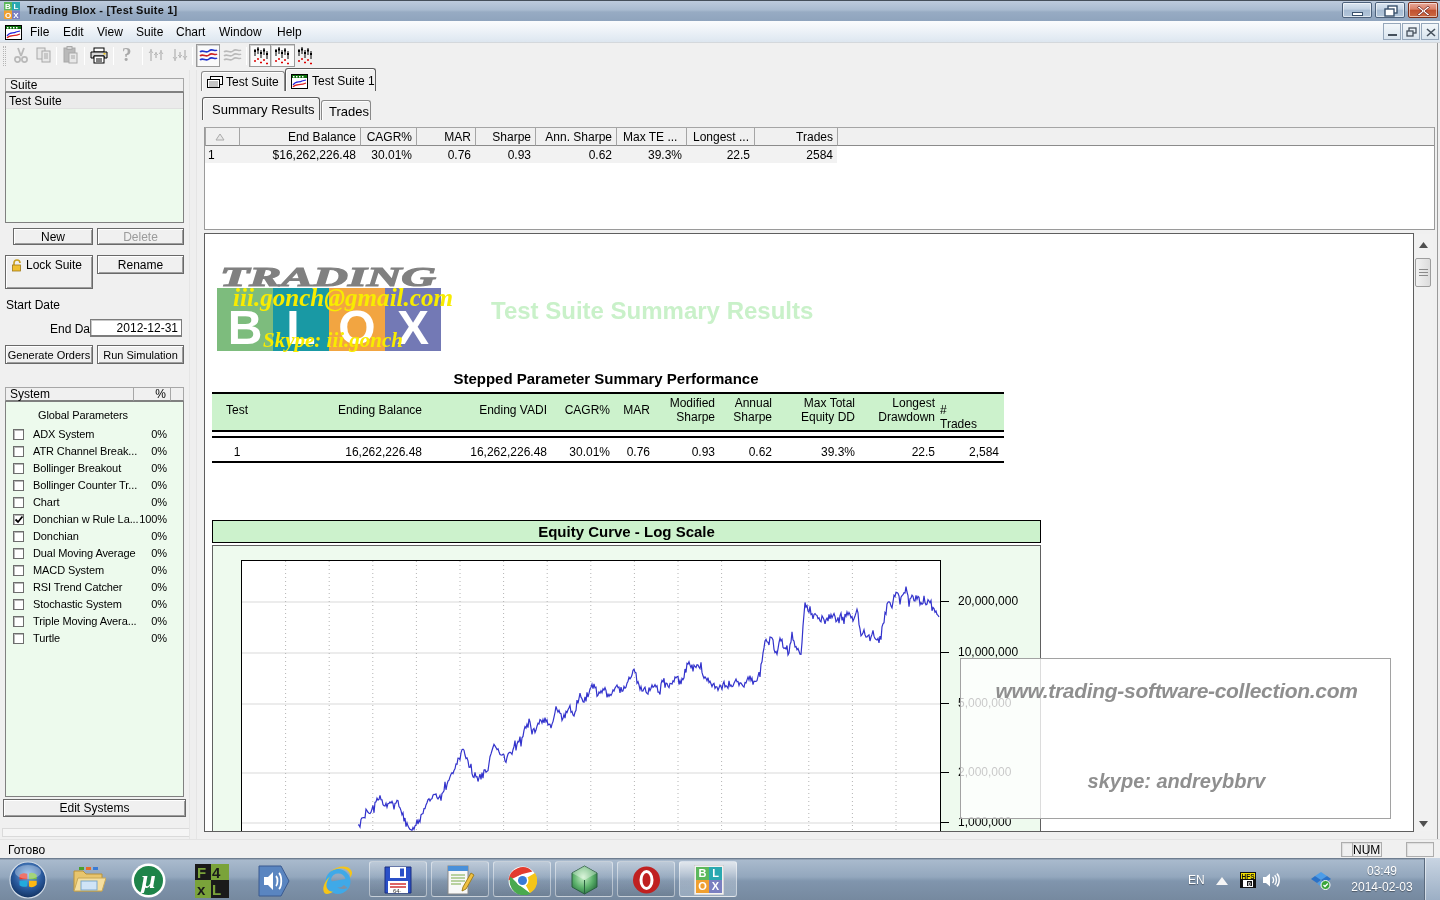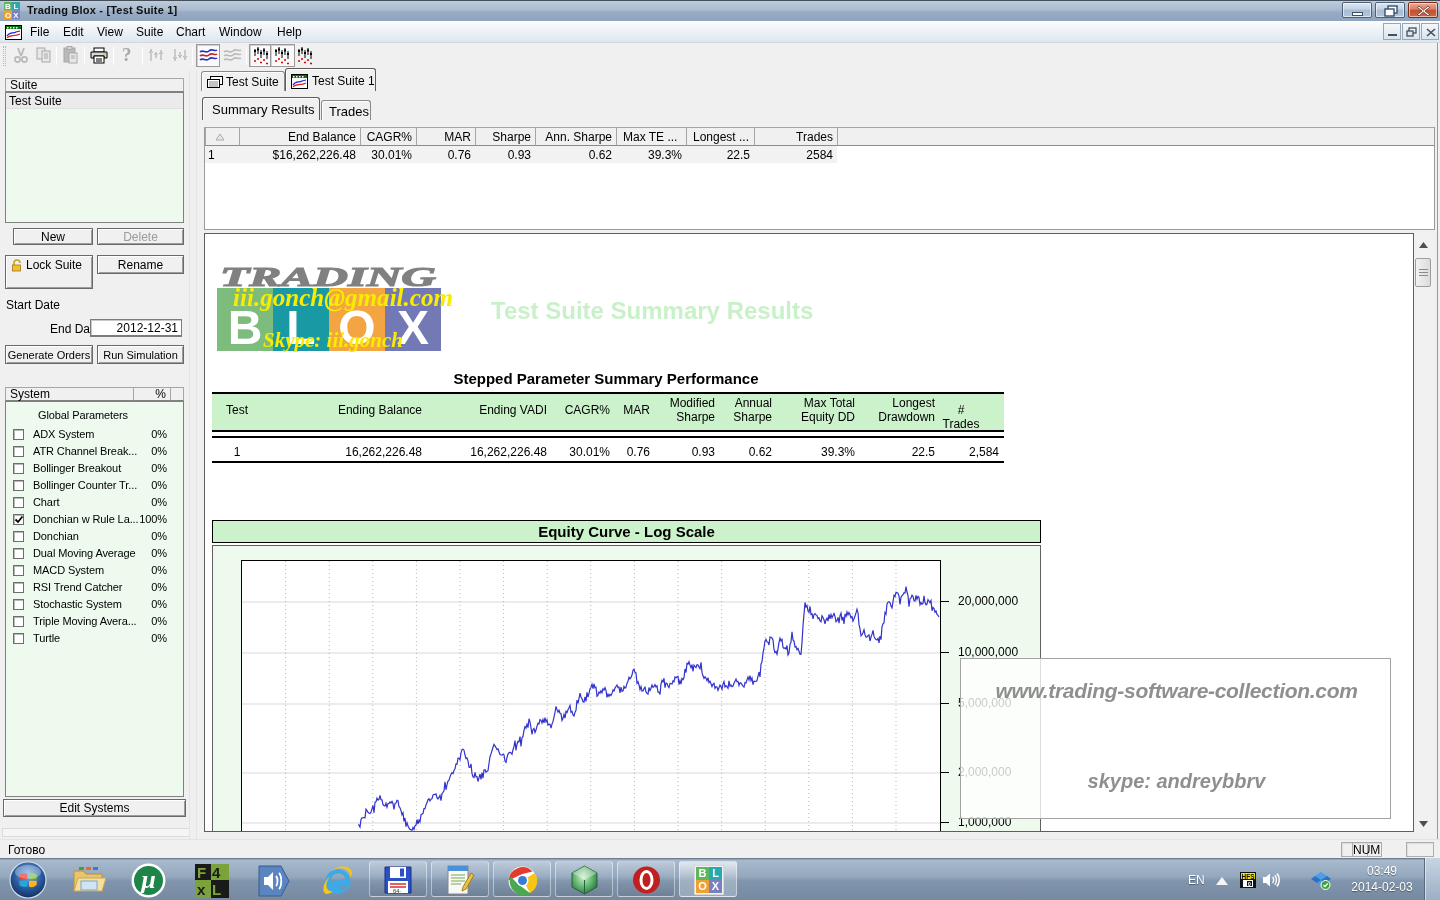--- a/index.html
+++ b/index.html
@@ -460,21 +460,21 @@
       <div style="position:absolute; left:0; top:2px; width:792px; height:36px; background:#ccf2cc;"></div>
       <div style="position:absolute; left:0px; top:11px; width:50px; text-align:center;  font-size:12px; line-height:14px;">Test</div>
       <div style="position:absolute; left:50px; top:11px; width:165px; text-align:right; padding-right:5px; font-size:12px; line-height:14px;">Ending Balance</div>
       <div style="position:absolute; left:215px; top:11px; width:125px; text-align:right; padding-right:5px; font-size:12px; line-height:14px;">Ending VADI</div>
       <div style="position:absolute; left:340px; top:11px; width:63px; text-align:right; padding-right:5px; font-size:12px; line-height:14px;">CAGR%</div>
       <div style="position:absolute; left:403px; top:11px; width:40px; text-align:right; padding-right:5px; font-size:12px; line-height:14px;">MAR</div>
       <div style="position:absolute; left:443px; top:4px; width:65px; text-align:right; padding-right:5px; font-size:12px; line-height:14px;">Modified<br>Sharpe</div>
       <div style="position:absolute; left:508px; top:4px; width:57px; text-align:right; padding-right:5px; font-size:12px; line-height:14px;">Annual<br>Sharpe</div>
       <div style="position:absolute; left:565px; top:4px; width:83px; text-align:right; padding-right:5px; font-size:12px; line-height:14px;">Max Total<br>Equity DD</div>
       <div style="position:absolute; left:648px; top:4px; width:80px; text-align:right; padding-right:5px; font-size:12px; line-height:14px;">Longest<br>Drawdown</div>
-      <div style="position:absolute; left:728px; top:11px; width:64px; text-align:center; padding-right:22px; font-size:12px; line-height:14px;"># Trades</div>
+      <div style="position:absolute; left:728px; top:11px; width:64px; text-align:left; padding-right:22px; font-size:12px; line-height:14px;"># Trades</div>
       <div style="position:absolute; left:0; top:38px; width:792px; height:2px; background:#000;"></div>
       <div style="position:absolute; left:0; top:44px; width:792px; height:2px; background:#000;"></div>
       <div style="position:absolute; left:0px; top:53px; width:50px; text-align:center;  font-size:12px;">1</div>
       <div style="position:absolute; left:50px; top:53px; width:165px; text-align:right; padding-right:5px; font-size:12px;">16,262,226.48</div>
       <div style="position:absolute; left:215px; top:53px; width:125px; text-align:right; padding-right:5px; font-size:12px;">16,262,226.48</div>
       <div style="position:absolute; left:340px; top:53px; width:63px; text-align:right; padding-right:5px; font-size:12px;">30.01%</div>
       <div style="position:absolute; left:403px; top:53px; width:40px; text-align:right; padding-right:5px; font-size:12px;">0.76</div>
       <div style="position:absolute; left:443px; top:53px; width:65px; text-align:right; padding-right:5px; font-size:12px;">0.93</div>
       <div style="position:absolute; left:508px; top:53px; width:57px; text-align:right; padding-right:5px; font-size:12px;">0.62</div>
       <div style="position:absolute; left:565px; top:53px; width:83px; text-align:right; padding-right:5px; font-size:12px;">39.3%</div>

